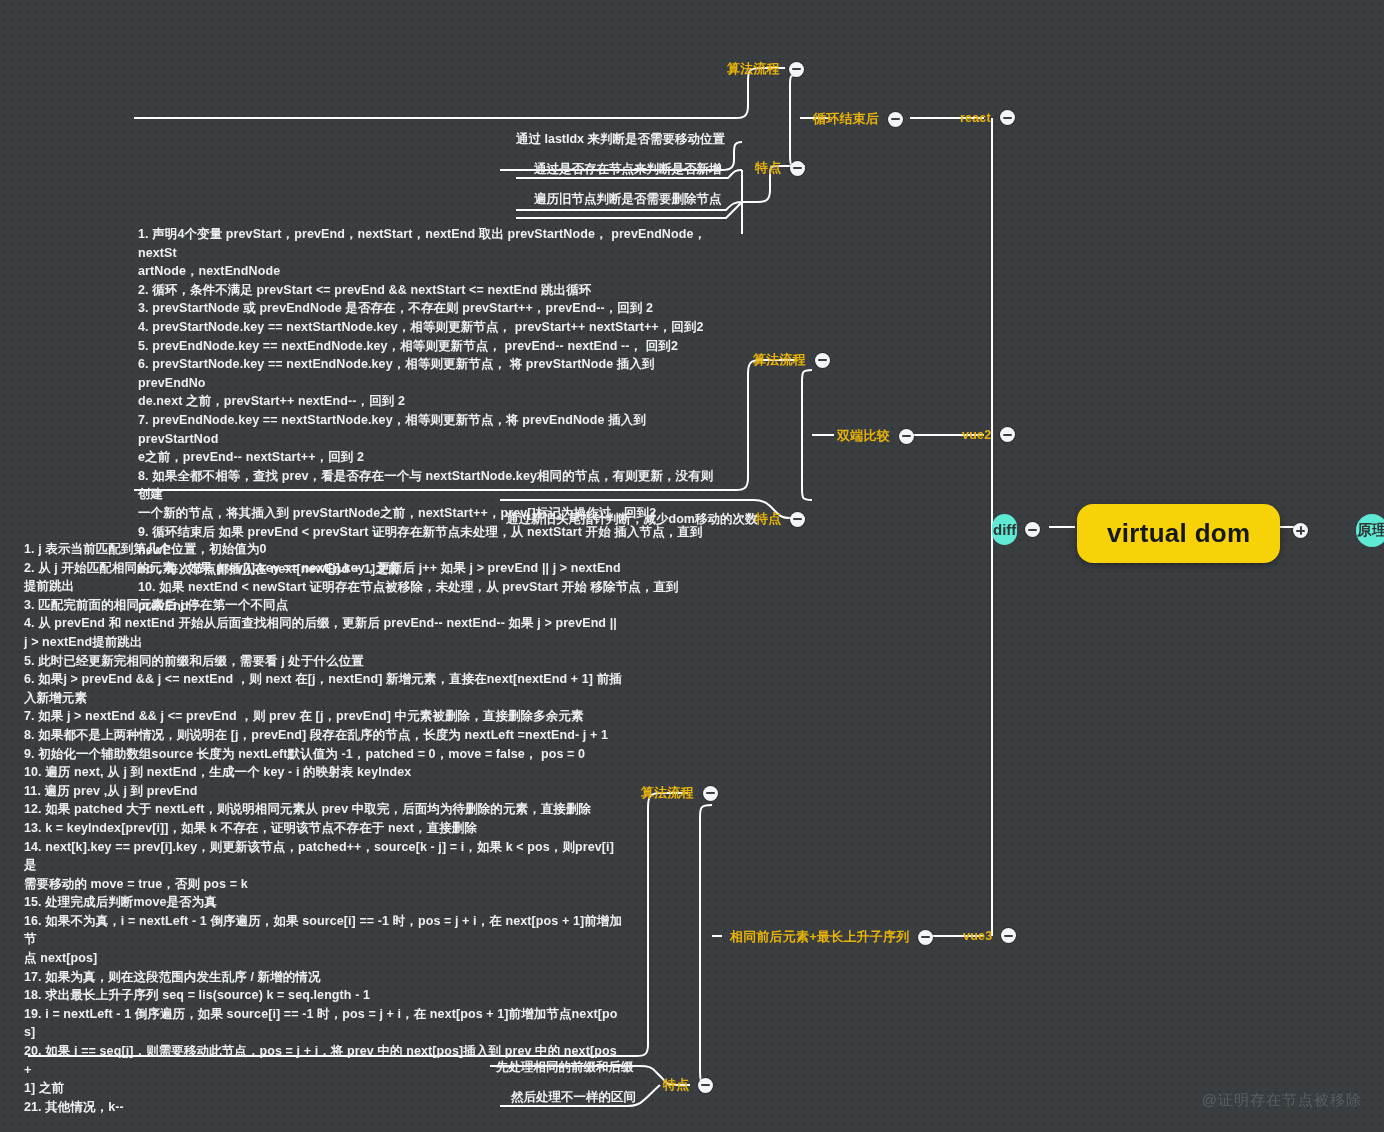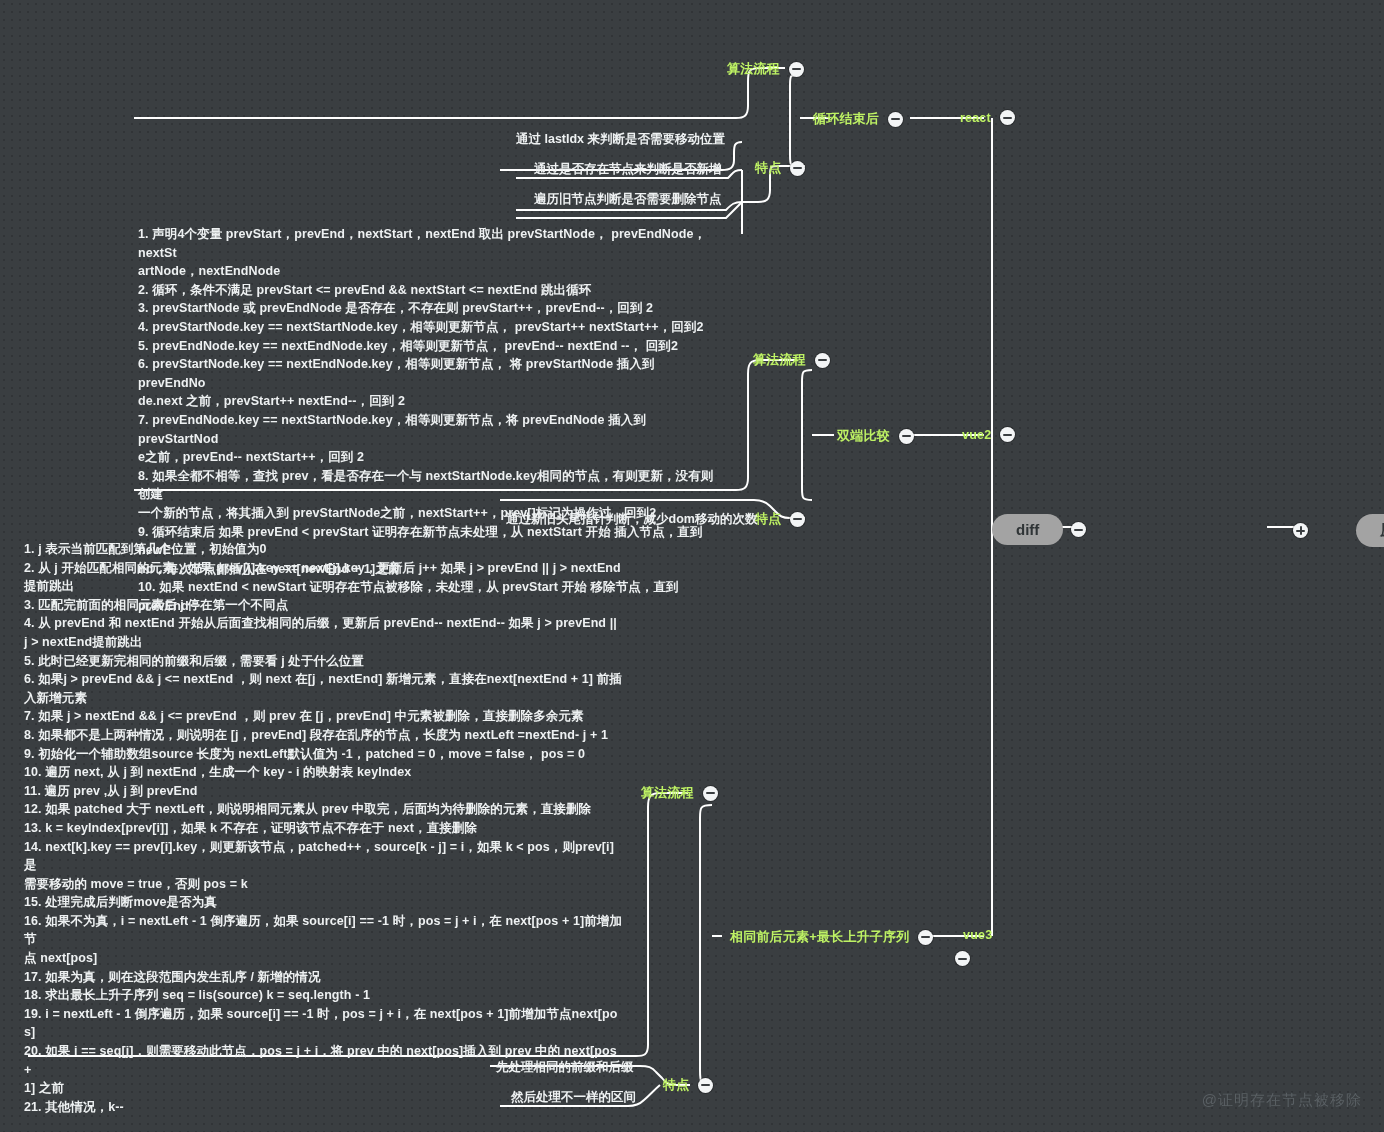--- a/index.html
+++ b/index.html
@@ -40,21 +40,21 @@
     white-space:nowrap;
     padding:2px 6px 3px 6px;
   }
   
   .midnode{
     position:absolute;
     display:flex;align-items:center;gap:9px;
     white-space:nowrap;
   }
   .midnode .lbl{
-    font-size:13px;font-weight:700;color:#bef264;letter-spacing:.2px;text-align:right;
+    font-size:13px;font-weight:700;color:#eab308;letter-spacing:.2px;text-align:right;
   }
   .midnode .lbl.latin{font-size:12.5px;font-weight:700;margin-left:30px;}
   .toggle{
     width:15px;height:15px;border-radius:50%;
     background:#f3f5f6;
     display:inline-block;position:relative;flex:0 0 auto;
     box-shadow:0 0 0 1px rgba(0,0,0,.25);
   }
   .toggle::before{
     content:"";position:absolute;left:3px;top:6.5px;width:9px;height:2px;
@@ -64,22 +64,22 @@
     content:"";position:absolute;left:6.5px;top:3px;width:2px;height:9px;
     background:#3a3e41;border-radius:1px;
   }
 
   
   .pill{
     position:absolute;display:flex;align-items:center;justify-content:center;
     border-radius:999px;white-space:nowrap;
   }
   .pill.sage{
-    background:#a3a3a3;color:#2f3436;font-size:15px;font-weight:600;
-    padding:7px 24px;
+    background:#5eead4;color:#2f3436;font-size:15px;font-weight:600;
+    padding:7px 1px;
   }
   .pill.root{
     background:#f7d209;color:#16181a;
     font-size:26px;font-weight:600;
     padding:14px 30px;
     border-radius:16px;
     box-shadow:0 2px 7px rgba(0,0,0,.35);
     letter-spacing:.3px;
   }
   .pill-wrap{position:absolute;display:flex;align-items:center;gap:8px;}
@@ -133,20 +133,21 @@
     <path d="M984,936 L998,936" style="display:none"></path>
     <path d="M984,936 L928,936"></path>
     <path d="M722,936 L712,936"></path>
     <path d="M712,805 C700,805 700,808 700,818 L700,1070 C700,1082 700,1085 712,1085"></path>
     <path d="M688,793 L660,793 C650,793 648,797 648,807 L648,1045 C648,1055 644,1056 636,1056 L28,1056"></path>
     <path d="M712,1085 L700,1085"></path>
     <path d="M690,1085 L676,1085 C668,1085 666,1083 662,1078 L656,1072 C652,1067 648,1066 640,1066 L490,1066"></path>
     <path d="M660,1085 C654,1090 650,1095 644,1100 L644,1100 C640,1104 636,1106 628,1106 L500,1106"></path>
   </svg>
 
+  <div class="pill root" style="left:1077px;top:504px;">virtual dom</div>
 
   <div class="pill-wrap" style="left:992px;top:514px;">
     <div class="pill sage" style="position:relative;left:0;top:0;">diff</div>
     <span class="toggle"></span>
   </div>
 
   <div class="pill-wrap" style="left:1293px;top:514px;gap:48px;">
     <span class="toggle plus"></span>
     <div class="pill sage" style="position:relative;left:0;top:0;">原理</div>
   </div>
@@ -198,21 +199,21 @@
 de.next 之前，prevStart++ nextEnd--，回到 2
 7. prevEndNode.key == nextStartNode.key，相等则更新节点，将 prevEndNode 插入到prevStartNod
 e之前，prevEnd-- nextStart++，回到 2
 8. 如果全都不相等，查找 prev，看是否存在一个与 nextStartNode.key相同的节点，有则更新，没有则创建
 一个新的节点，将其插入到 prevStartNode之前，nextStart++，prev[]标记为操作过，回到2
 9. 循环结束后 如果 prevEnd &lt; prevStart 证明存在新节点未处理，从 nextStart 开始 插入节点，直到newE
 nd，每次节点都插入在 next[newEnd + 1]之前
 10. 如果 nextEnd &lt; newStart 证明存在节点被移除，未处理，从 prevStart 开始 移除节点，直到 prevEnd</div>
   <div class="leafline" style="left:500px;top:509px;">通过新旧头尾指针判断，减少dom移动的次数</div>
 
-  <div class="midnode" style="left:933px;top:928px;flex-direction:column;">
+  <div class="midnode" style="left:933px;top:928px;">
     <span class="lbl latin">vue3</span>
     <span class="toggle"></span>
   </div>
   <div class="midnode" style="left:730px;top:928px;">
     <span class="lbl">相同前后元素+最长上升子序列</span>
     <span class="toggle"></span>
   </div>
   <div class="midnode" style="left:641px;top:784px;">
     <span class="lbl">算法流程</span>
     <span class="toggle"></span>

